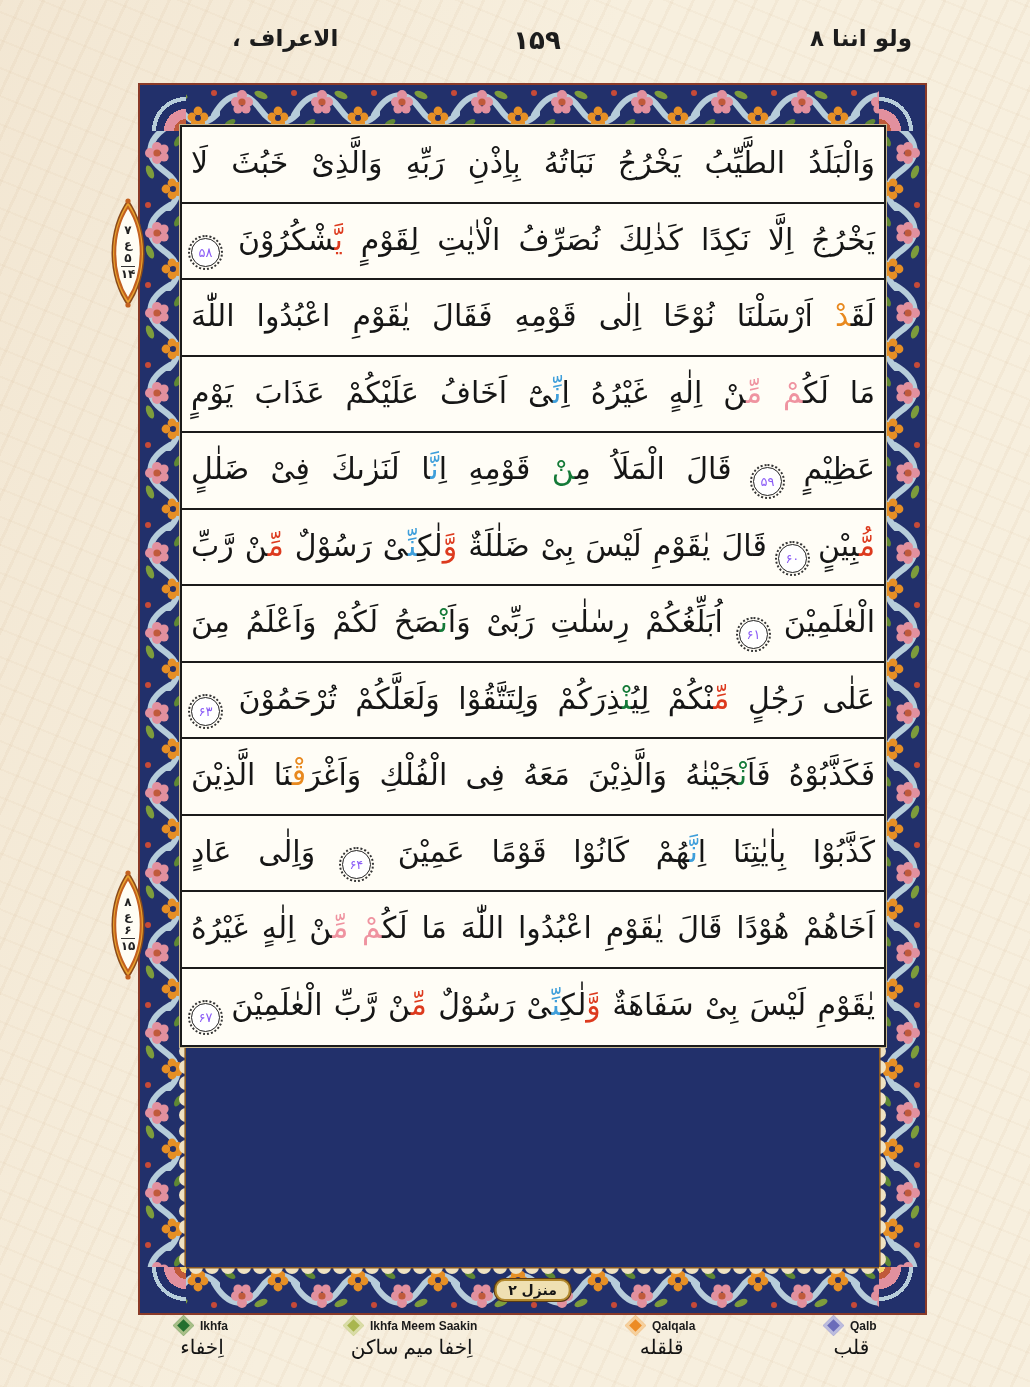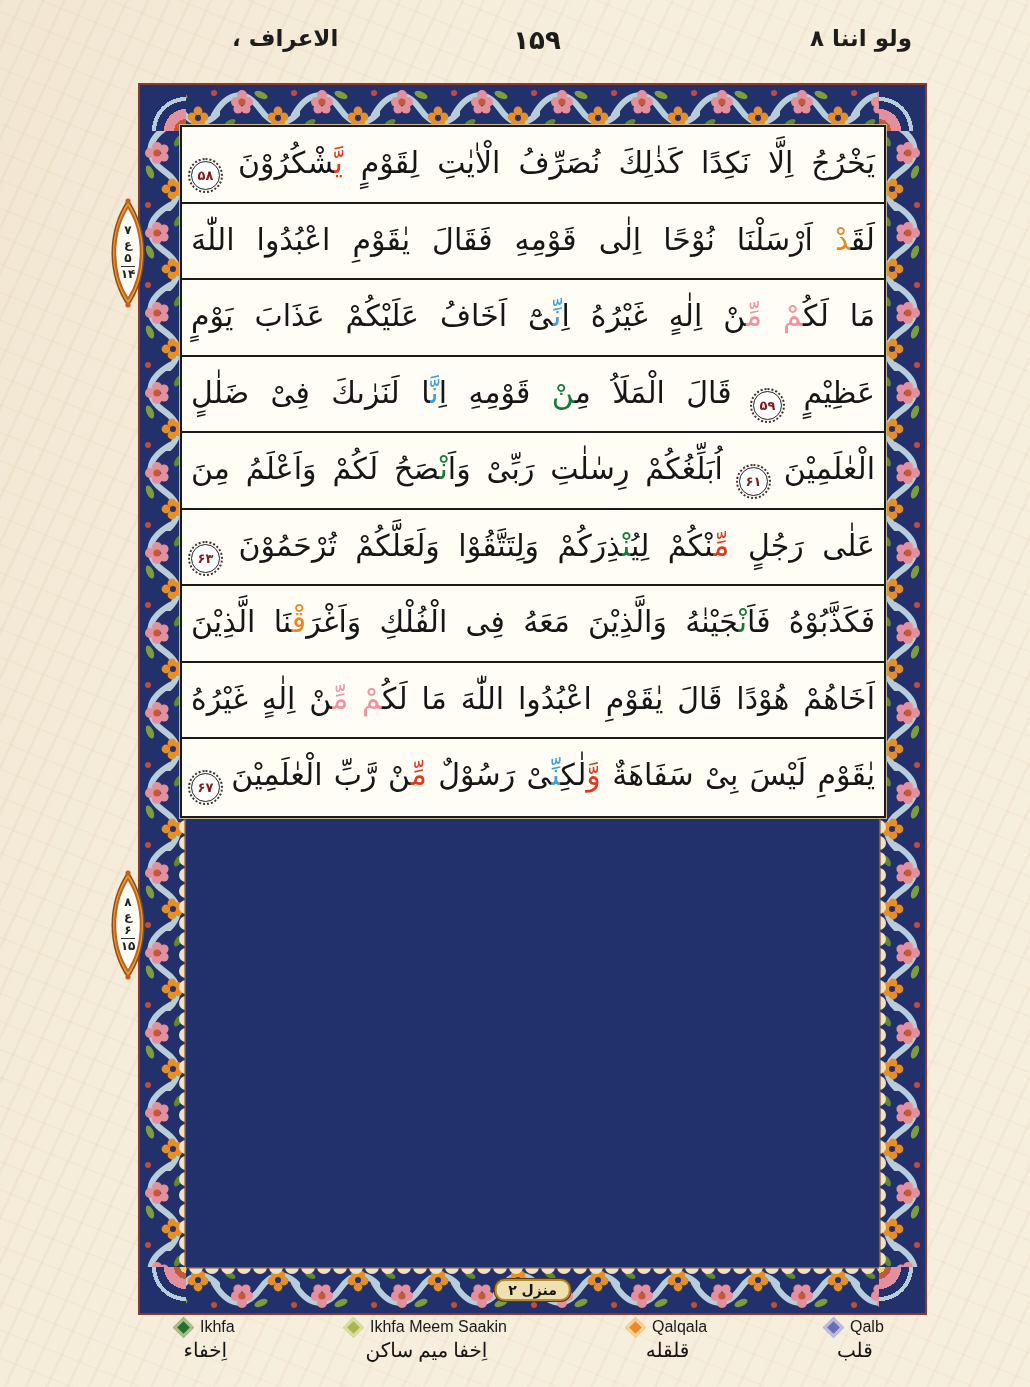--- a/index.html
+++ b/index.html
@@ -46,42 +46,42 @@
   .textblock { position:absolute; left:180px; top:125px; width:706px; z-index:2;
                background:#fffdf6; border:2px solid #1b1b1b; box-shadow:0 0 0 1px #c9b990; }
   .qline { height:76.5px; border-bottom:2px solid #1b1b1b; direction:rtl; white-space:nowrap;
            overflow:hidden; padding:0 9px; font-size:30px; line-height:72px; color:#161616;
            text-align:justify; text-align-last:justify; font-family:"DejaVu Sans", sans-serif; }
   .qline:last-child { border-bottom:none; }
   .c-k { color:#161616; } .c-R { color:#dd3a1e; } .c-O { color:#e8891f; }
   .c-G { color:#157a38; } .c-B { color:#3f9fdb; } .c-P { color:#ef93a0; }
   .vmark { display:inline-flex; align-items:center; justify-content:center;
            width:29px; height:29px; background:#fff; border:1.5px solid #222; border-radius:50%;
-           outline:2px dotted #333; outline-offset:1px; font-size:13px; font-weight:bold;
-           line-height:1; color:#7f1d1d; vertical-align:-7px; }
+           outline:2px dotted #333; outline-offset:1px; font-size:13px; font-weight:normal;
+           line-height:1; color:#8b5cf6; vertical-align:-7px; }
 
   
   .medallion { position:absolute; left:94px; width:68px; height:110px; }
   .medallion:nth-of-type(1) { top:198px; }
   .medallion:nth-of-type(2) { top:870px; }
   .medallion svg { position:absolute; inset:0; }
   .med-lines { position:absolute; inset:0; display:flex; flex-direction:column; align-items:center;
                justify-content:center; gap:0; font-size:12px; font-weight:bold; color:#222; direction:rtl; }
   .med-lines span { line-height:1.15; }
   .med-lines span:last-child { border-top:1px solid #333; padding-top:1px; margin-top:1px;text-align:right; }
 
   
   .legend-item { position:absolute; top:1318px; direction:ltr; }
   .legend-item:nth-of-type(1) { left:176px; }
   .legend-item:nth-of-type(2) { left:346px; }
   .legend-item:nth-of-type(3) { left:628px; }
   .legend-item:nth-of-type(4) { left:826px; }
   .l-top { display:flex; align-items:center; gap:9px; }
   .diamond { width:15px; height:15px; transform:rotate(45deg); flex:0 0 auto; }
-  .l-en { font-family:"Liberation Sans", sans-serif; font-weight:normal; font-size:16px; color:#1a1a1a; }
+  .l-en { font-family:"Liberation Sans", sans-serif; font-weight:bold; font-size:12px; color:#1a1a1a; }
   .l-ar { text-align:center; font-size:20px; color:#141414; margin-top:2px; direction:rtl;font-family:Liberation Serif, serif; }
 </style>
 </head>
 <body>
 
 <svg width="0" height="0" style="position:absolute" aria-hidden="true">
   <defs>
     <g id="btile">
       <rect width="80" height="46" fill="#22306b"></rect>
       <path d="M-6,30 C8,6 26,4 40,24 C54,44 70,42 86,18" fill="none" stroke="#b7cdda" stroke-width="6" stroke-linecap="round"></path>
@@ -195,27 +195,30 @@
         <div class="med-lines">
           <span>۸</span>
           <span>ع</span>
           <span>۶</span>
           <span>۱۵</span>
         </div>
       </div>
     </div>
 
   <div class="textblock" id="quran-lines">
+      <div class="qline"><span class="c-k">وَالْبَلَدُ الطَّيِّبُ يَخْرُجُ نَبَاتُهُ بِاِذْنِ رَبِّهِ وَالَّذِىْ خَبُثَ لَا</span></div>
       <div class="qline"><span class="c-k">يَخْرُجُ اِلَّا نَكِدًا كَذٰلِكَ نُصَرِّفُ الْاٰيٰتِ لِقَوْمٍ </span><span class="c-R">يَّ</span><span class="c-k">شْكُرُوْنَ </span><span class="vmark">۵۸</span></div>
       <div class="qline"><span class="c-k">لَقَ</span><span class="c-O">دْ</span><span class="c-k"> اَرْسَلْنَا نُوْحًا اِلٰى قَوْمِهِ فَقَالَ يٰقَوْمِ اعْبُدُوا اللّٰهَ</span></div>
       <div class="qline"><span class="c-k">مَا لَكُ</span><span class="c-P">مْ مِّ</span><span class="c-k">نْ اِلٰهٍ غَيْرُهُ اِ</span><span class="c-B">نِّ</span><span class="c-k">ىْٓ اَخَافُ عَلَيْكُمْ عَذَابَ يَوْمٍ</span></div>
       <div class="qline"><span class="c-k">عَظِيْمٍ </span><span class="vmark">۵۹</span><span class="c-k"> قَالَ الْمَلَاُ مِ</span><span class="c-G">نْ</span><span class="c-k"> قَوْمِهِ اِ</span><span class="c-B">نَّ</span><span class="c-k">ا لَنَرٰىكَ فِىْ ضَلٰلٍ</span></div>
+      <div class="qline"><span class="c-R">مُّ</span><span class="c-k">بِيْنٍ </span><span class="vmark">۶۰</span><span class="c-k"> قَالَ يٰقَوْمِ لَيْسَ بِىْ ضَلٰلَةٌ </span><span class="c-R">وَّ</span><span class="c-k">لٰكِ</span><span class="c-B">نِّ</span><span class="c-k">ىْ رَسُوْلٌ </span><span class="c-R">مِّ</span><span class="c-k">نْ رَّبِّ</span></div>
       <div class="qline"><span class="c-k">الْعٰلَمِيْنَ </span><span class="vmark">۶۱</span><span class="c-k"> اُبَلِّغُكُمْ رِسٰلٰتِ رَبِّىْ وَاَ</span><span class="c-G">نْ</span><span class="c-k">صَحُ لَكُمْ وَاَعْلَمُ مِنَ</span></div>
       <div class="qline"><span class="c-k">عَلٰى رَجُلٍ </span><span class="c-R">مِّ</span><span class="c-k">نْكُمْ لِيُ</span><span class="c-G">نْ</span><span class="c-k">ذِرَكُمْ وَلِتَتَّقُوْا وَلَعَلَّكُمْ تُرْحَمُوْنَ </span><span class="vmark">۶۳</span></div>
       <div class="qline"><span class="c-k">فَكَذَّبُوْهُ فَاَ</span><span class="c-G">نْ</span><span class="c-k">جَيْنٰهُ وَالَّذِيْنَ مَعَهُ فِى الْفُلْكِ وَاَغْرَ</span><span class="c-O">قْ</span><span class="c-k">نَا الَّذِيْنَ</span></div>
+      <div class="qline"><span class="c-k">كَذَّبُوْا بِاٰيٰتِنَا اِ</span><span class="c-B">نَّ</span><span class="c-k">هُمْ كَانُوْا قَوْمًا عَمِيْنَ </span><span class="vmark">۶۴</span><span class="c-k"> وَاِلٰى عَادٍ</span></div>
       <div class="qline"><span class="c-k">اَخَاهُمْ هُوْدًا قَالَ يٰقَوْمِ اعْبُدُوا اللّٰهَ مَا لَكُ</span><span class="c-P">مْ مِّ</span><span class="c-k">نْ اِلٰهٍ غَيْرُهُ</span></div>
       <div class="qline"><span class="c-k">يٰقَوْمِ لَيْسَ بِىْ سَفَاهَةٌ </span><span class="c-R">وَّ</span><span class="c-k">لٰكِ</span><span class="c-B">نِّ</span><span class="c-k">ىْ رَسُوْلٌ </span><span class="c-R">مِّ</span><span class="c-k">نْ رَّبِّ الْعٰلَمِيْنَ </span><span class="vmark">۶۷</span></div>
     </div>
 
   <div id="legend">
       <div class="legend-item">
         <div class="l-top">
           <span class="diamond" style="background: rgb(35, 111, 47); border: 3px solid rgb(168, 191, 135);"></span>
           <span class="l-en">Ikhfa</span>
         </div>

